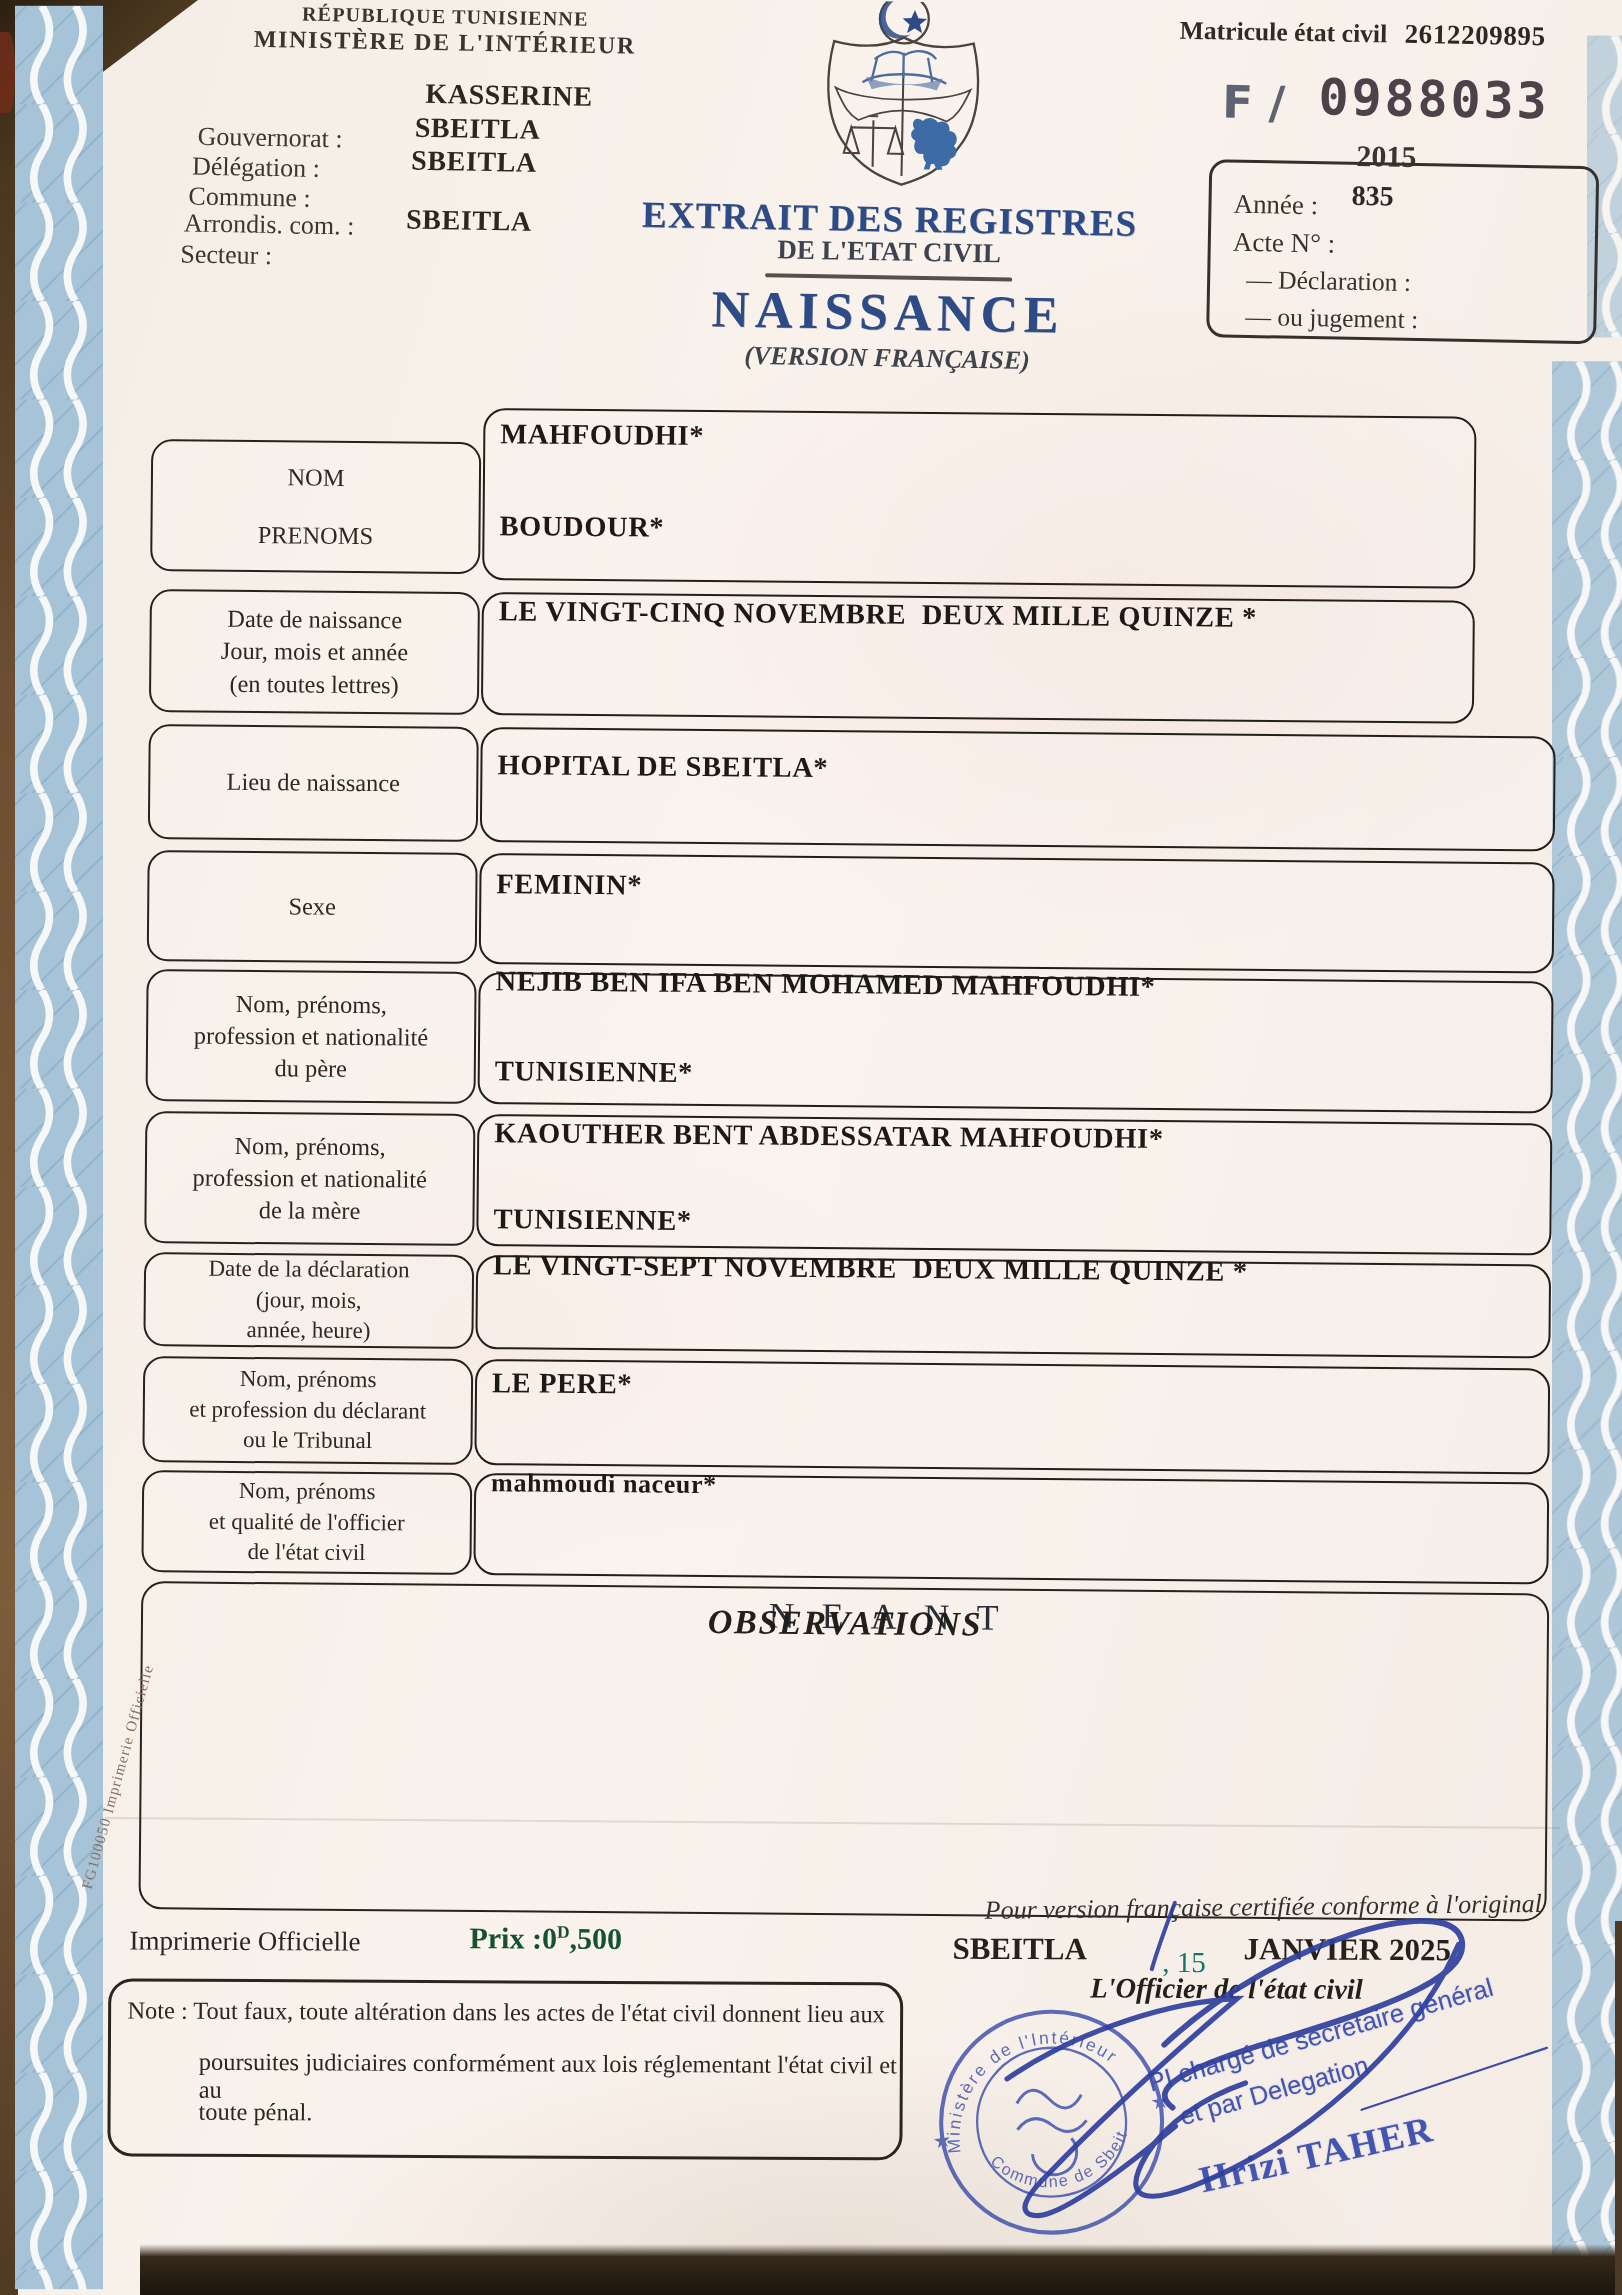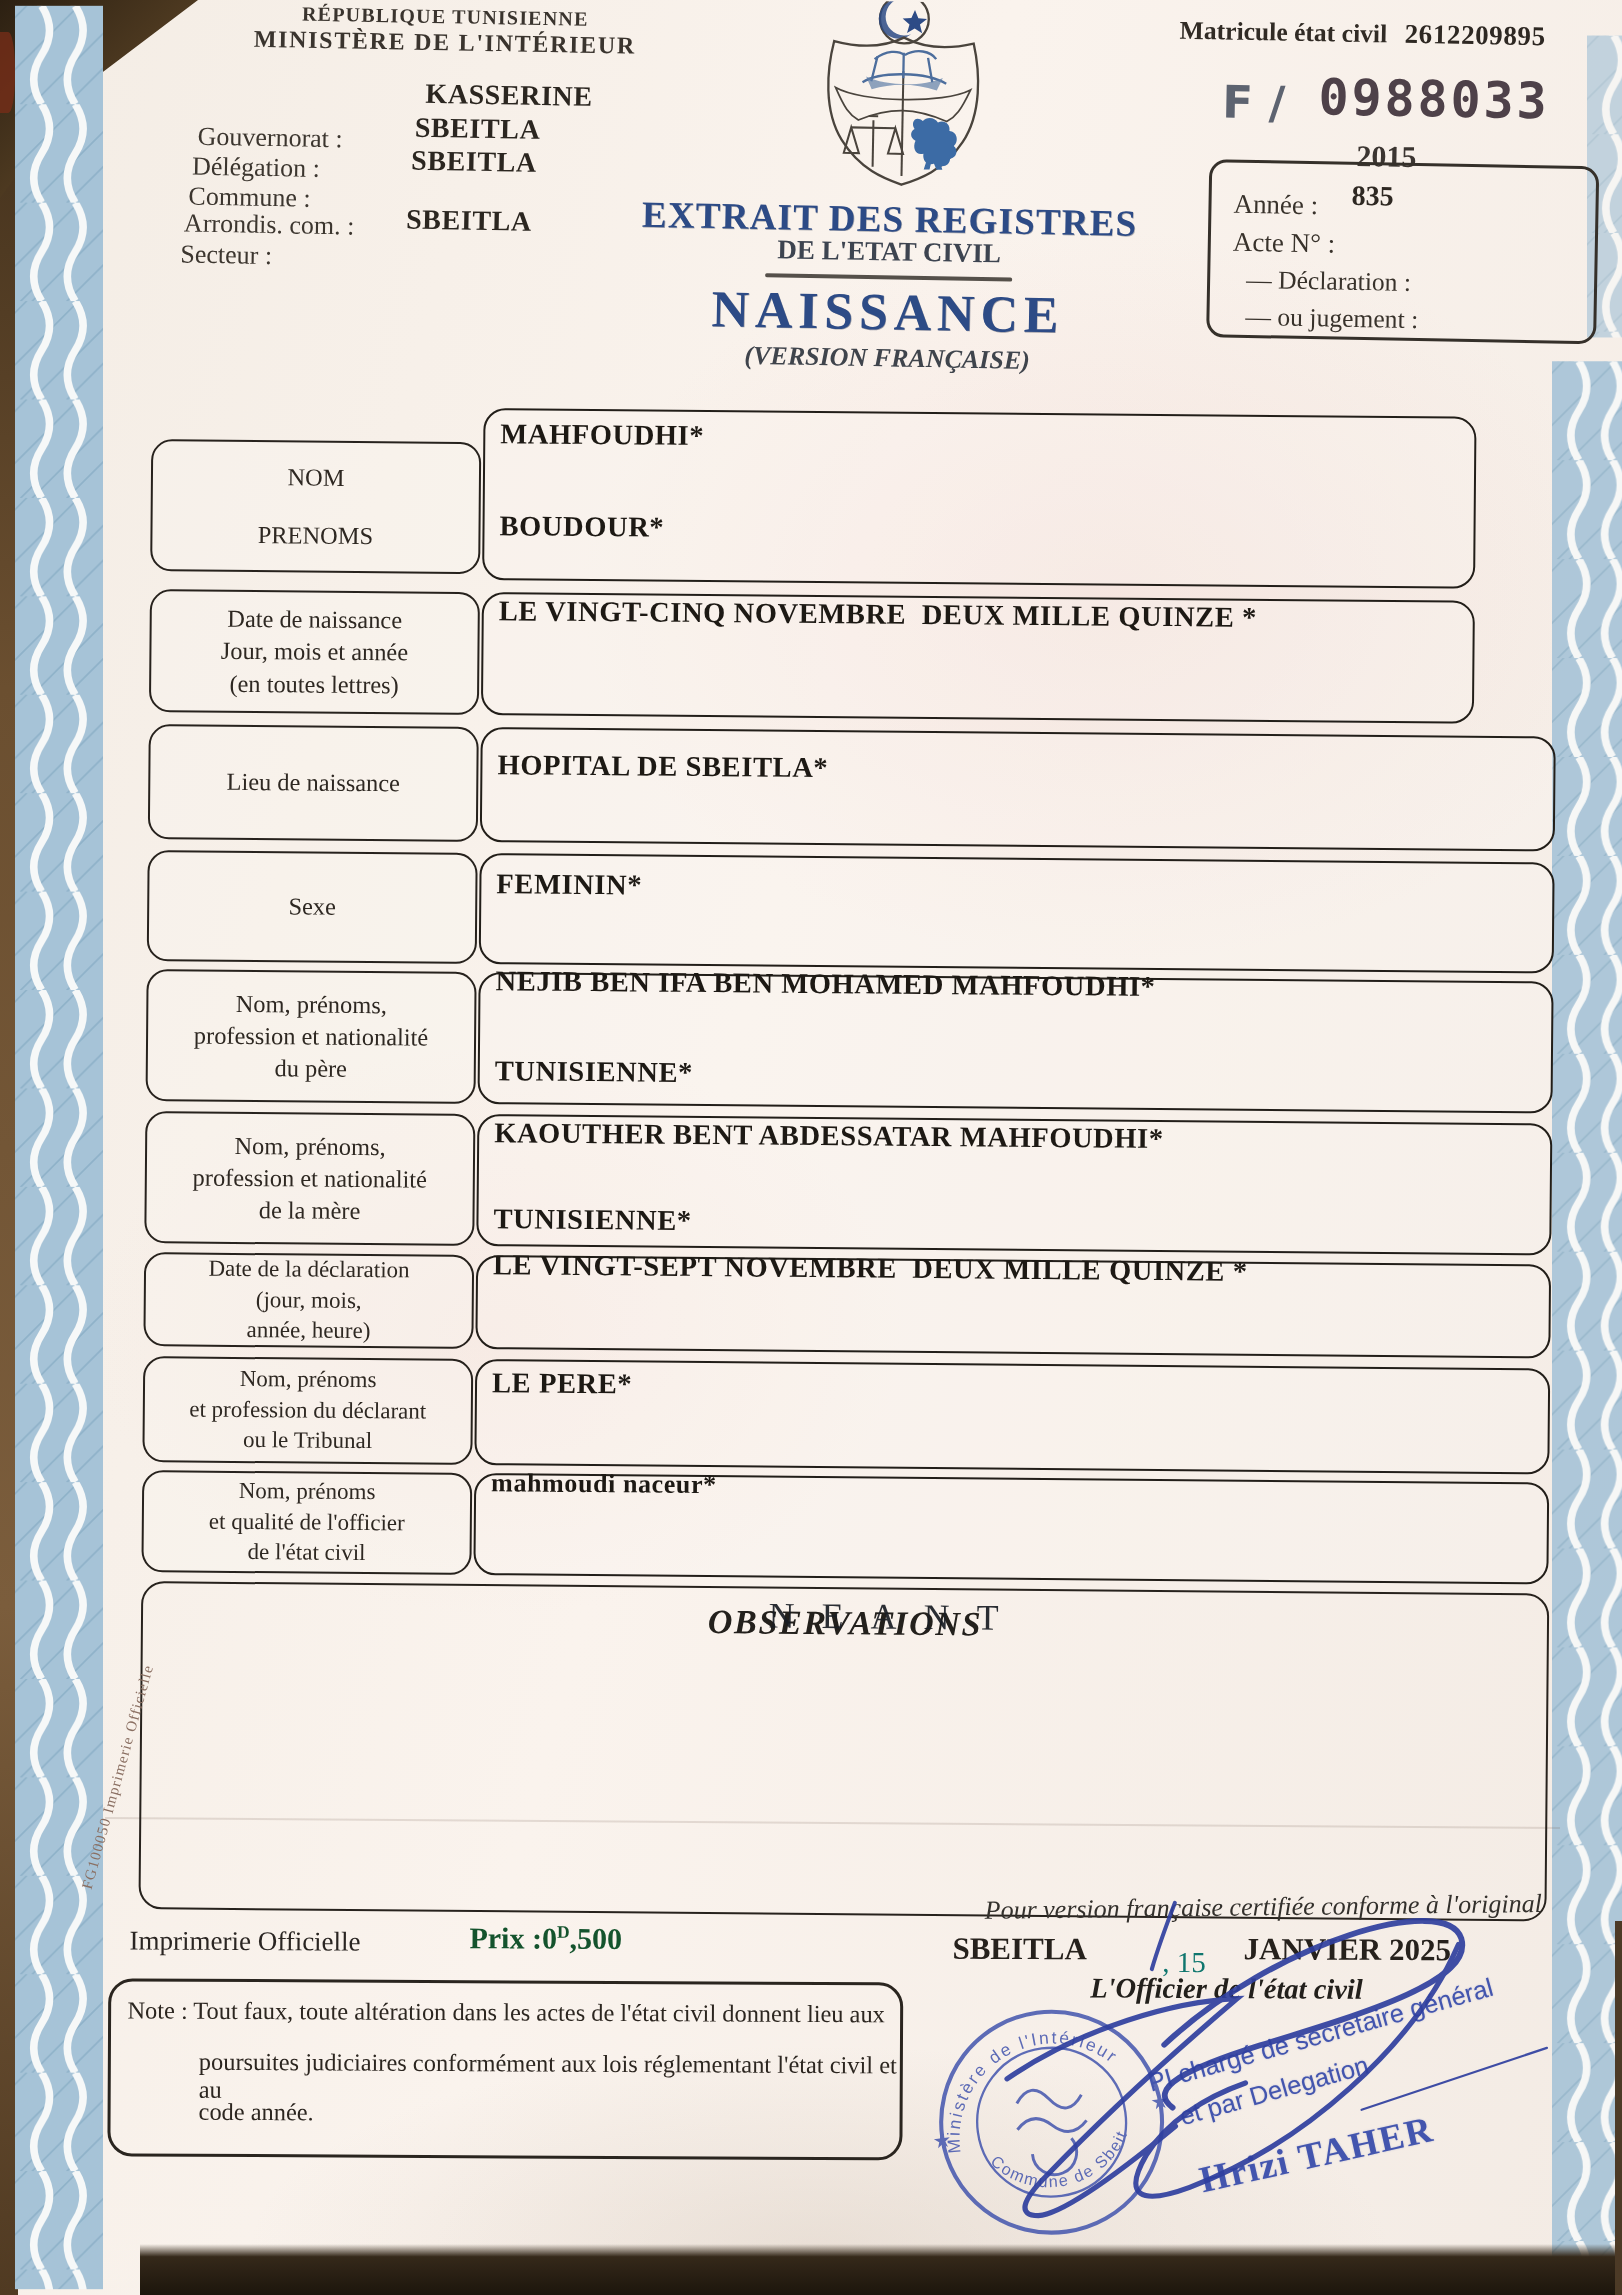--- a/index.html
+++ b/index.html
@@ -237,21 +237,21 @@
 
   <div class="abs" style="left:984px;top:1890px;font-size:26px;font-style:italic;color:#33302c;transform:rotate(-1deg);">Pour version française certifiée conforme à l'original</div>
   <div class="abs" style="left:952px;top:1930px;font-size:31px;font-weight:bold;color:#26211c;">SBEITLA</div>
   <div class="abs" style="left:1162px;top:1933px;font-size:29px;color:#0f766e;margin-top:11px;">, 15</div>
   <div class="abs" style="left:1243px;top:1929px;font-size:31px;font-weight:bold;color:#26211c;">JANVIER 2025</div>
   <div class="abs" style="left:1090px;top:1971px;font-size:28.5px;font-weight:bold;font-style:italic;color:#23201c;">L'Officier de l'état civil</div>
 
   <div class="abs" style="left:108px;top:1982px;width:789px;height:172px;border:3.5px solid #2a251f;border-radius:24.4px;">
     <div class="abs note-line" style="left:16.3px;top:15px;">Note : Tout faux, toute altération dans les actes de l'état civil donnent lieu aux</div>
     <div class="abs note-line" style="left:88px;top:66px;">poursuites judiciaires conformément aux lois réglementant l'état civil et au</div>
-    <div class="abs note-line" style="left:88px;top:116px;">code année.</div>
+    <div class="abs note-line" style="left:88px;top:116px;">toute pénal.</div>
   </div>
 
   <svg class="abs" style="left:922px;top:1974px;transform:rotate(-8deg);opacity:.85;" width="279" height="303" viewBox="0 0 480 520">
     <defs>
       <path id="arcT" d="M 72,330 A 162,162 0 1 1 378,330" fill="none"></path>
       <path id="arcB" d="M 100,290 A 145,145 0 0 0 350,290" fill="none"></path>
     </defs>
     <g stroke="#4355ae" fill="none">
       <circle cx="225" cy="250" r="190" stroke-width="7"></circle>
       <circle cx="225" cy="250" r="128" stroke-width="4"></circle>

